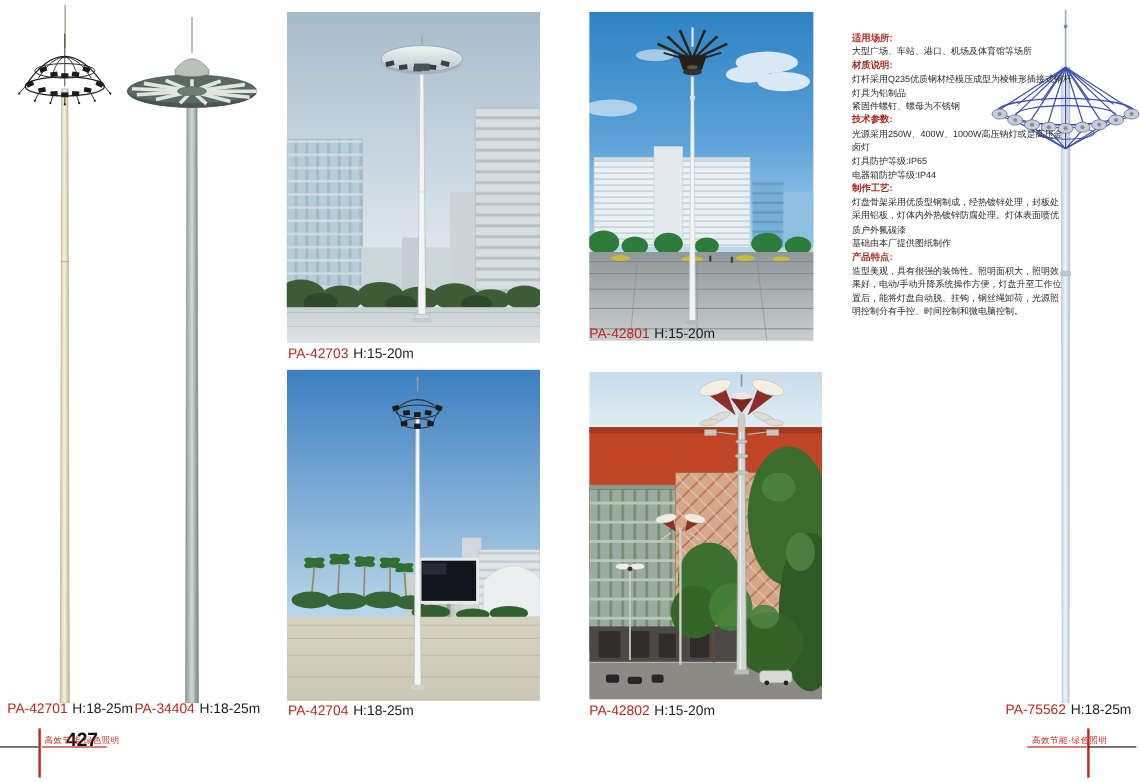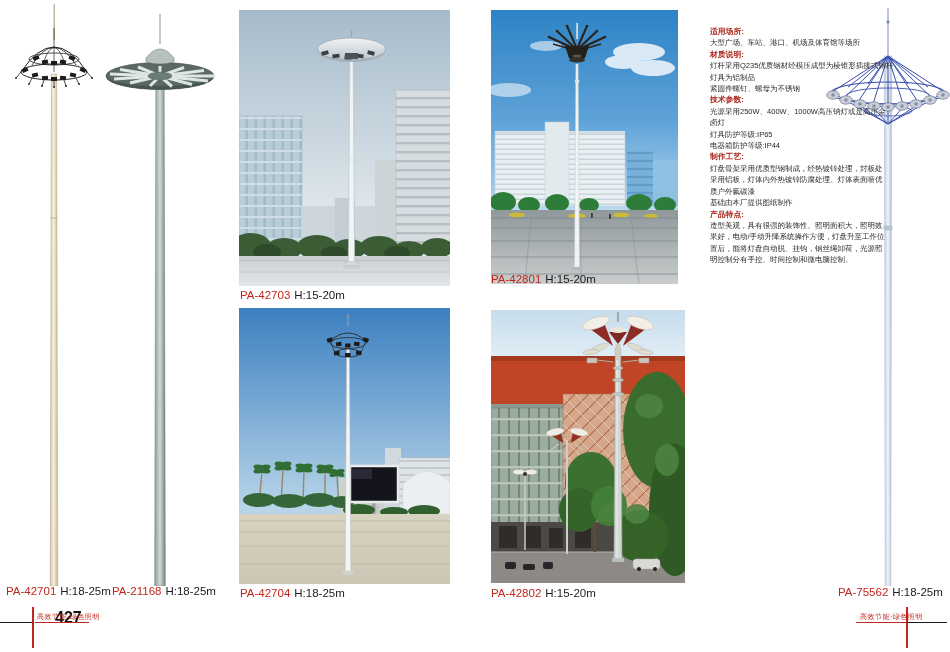--- a/index.html
+++ b/index.html
@@ -505,21 +505,21 @@
           <circle cx="106" cy="92" r="1.7"></circle>
           <circle cx="119" cy="87" r="1.7"></circle>
       </g>
     </g>
   </svg>
 
   <div class="plabel" style="left:6px;top:585px">
     <span class="code">PA-42701</span><span>H:18-25m</span>
   </div>
   <div class="plabel" style="left:112px;top:585px">
-    <span class="code">PA-21168</span><span>H:18-25m</span>
+    <span class="code">PA-34404</span><span>H:18-25m</span>
   </div>
   <div class="plabel" style="left:240px;top:289px">
     <span class="code">PA-42703</span><span>H:15-20m</span>
   </div>
   <div class="plabel" style="left:240px;top:587px">
     <span class="code">PA-42704</span><span>H:18-25m</span>
   </div>
   <div class="plabel" style="left:491px;top:273px">
     <span class="code">PA-42801</span><span>H:15-20m</span>
   </div>

